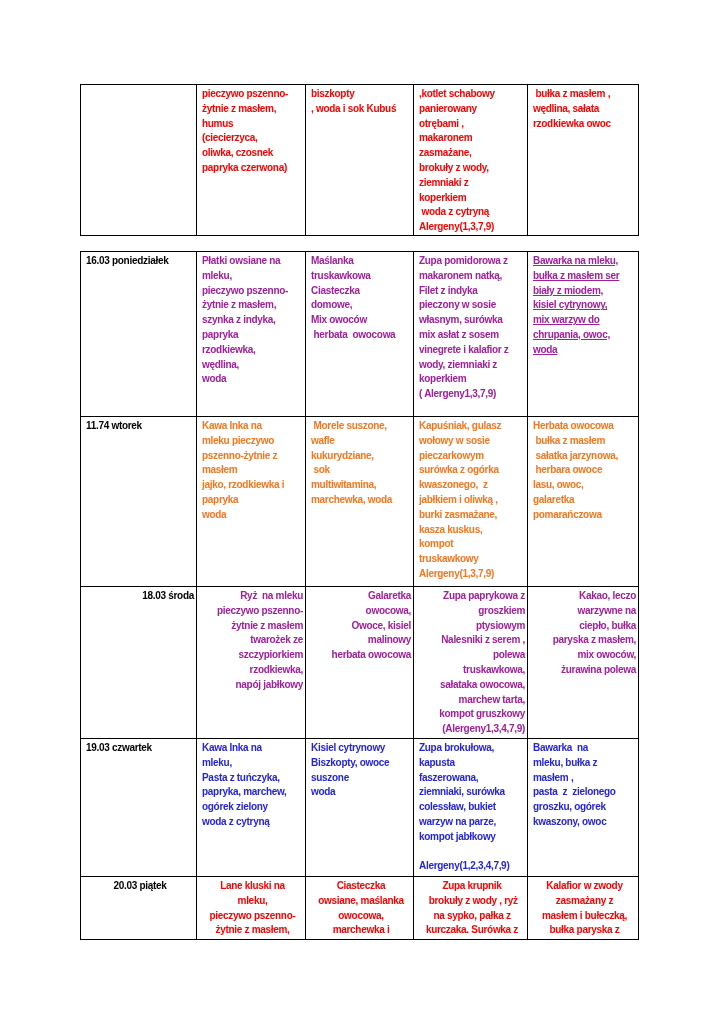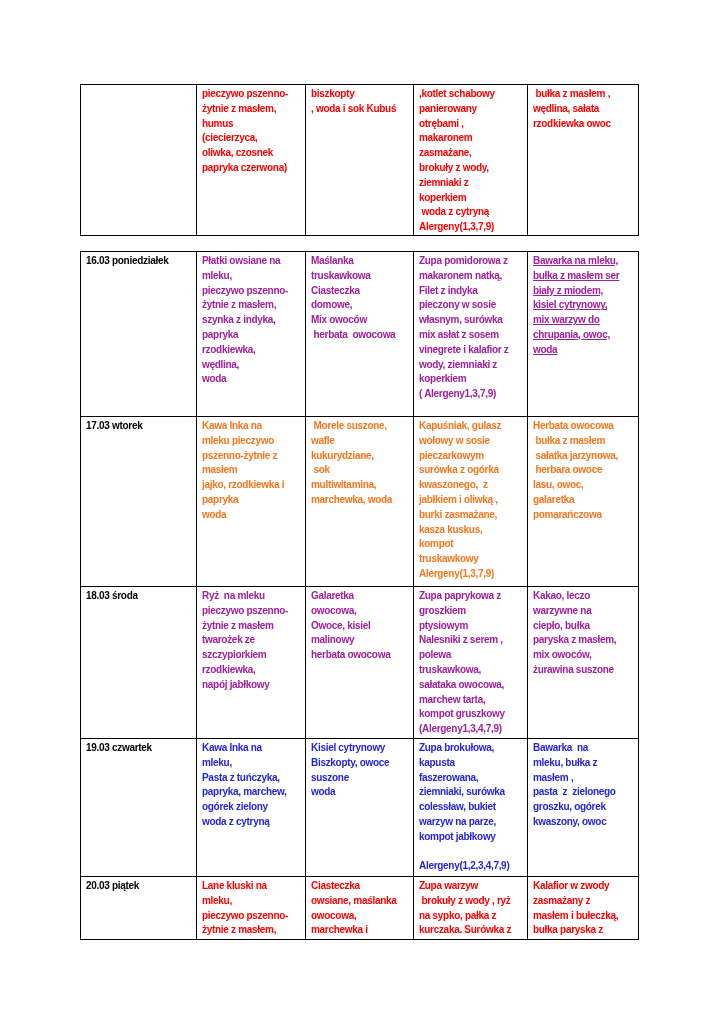--- a/index.html
+++ b/index.html
@@ -29,23 +29,23 @@
     line-height: 14.8px;
     letter-spacing: -0.3px;
     white-space: pre-wrap;
     overflow: hidden;
     word-wrap: break-word;
   }
   td.day-col { color: #000000; }
   .h-top  { height: 136px; }
   .h-mon  { height: 162px; }
   .h-tue  { height: 167px; }
-  .h-wed  { height: 149px; }
+  .h-wed  { height: 149px; text-align: right; }
   .h-thu  { height: 135px; }
-  .h-fri  { height: 60px; }
+  .h-fri  { height: 60px; text-align: center; }
   col.c-day   { width: 116px; }
   col.c-brk   { width: 109px; }
   col.c-snk   { width: 108px; }
   col.c-lun   { width: 114px; }
   col.c-aft   { width: 111px; }
 </style>
 </head>
 <body>
 
 <div class="page">
@@ -123,21 +123,21 @@
 ( Alergeny1,3,7,9)</td>
       <td class="cell h-mon" style="color: rgb(160, 32, 155); text-decoration: underline;">Bawarka na mleku,
 bułka z masłem ser
 biały z miodem,
 kisiel cytrynowy,
 mix warzyw do
 chrupania, owoc,
 woda</td>
     </tr>
     <tr>
-      <td class="cell day-col h-tue">17.03 wtorek</td>
+      <td class="cell day-col h-tue">11.74 wtorek</td>
       <td class="cell h-tue" style="color: rgb(247, 118, 29);">Kawa Inka na
 mleku pieczywo
 pszenno-żytnie z
 masłem
 jajko, rzodkiewka i
 papryka
 woda</td>
       <td class="cell h-tue" style="color: rgb(247, 118, 29);"> Morele suszone,
 wafle
 kukurydziane,
@@ -185,21 +185,21 @@
 truskawkowa,
 sałataka owocowa,
 marchew tarta,
 kompot gruszkowy
 (Alergeny1,3,4,7,9)</td>
       <td class="cell h-wed" style="color: rgb(160, 32, 155);">Kakao, leczo
 warzywne na
 ciepło, bułka
 paryska z masłem,
 mix owoców,
-żurawina suszone</td>
+żurawina polewa</td>
     </tr>
     <tr>
       <td class="cell day-col h-thu">19.03 czwartek</td>
       <td class="cell h-thu" style="color: rgb(36, 36, 221);">Kawa Inka na
 mleku,
 Pasta z tuńczyka,
 papryka, marchew,
 ogórek zielony
 woda z cytryną</td>
       <td class="cell h-thu" style="color: rgb(36, 36, 221);">Kisiel cytrynowy
@@ -225,21 +225,21 @@
     <tr>
       <td class="cell day-col h-fri">20.03 piątek</td>
       <td class="cell h-fri" style="color: rgb(255, 0, 0);">Lane kluski na
 mleku,
 pieczywo pszenno-
 żytnie z masłem,</td>
       <td class="cell h-fri" style="color: rgb(255, 0, 0);">Ciasteczka
 owsiane, maślanka
 owocowa,
 marchewka i</td>
-      <td class="cell h-fri" style="color: rgb(255, 0, 0);">Zupa warzyw
+      <td class="cell h-fri" style="color: rgb(255, 0, 0);">Zupa krupnik
  brokuły z wody , ryż
 na sypko, pałka z
 kurczaka. Surówka z</td>
       <td class="cell h-fri" style="color: rgb(255, 0, 0);">Kalafior w zwody
 zasmażany z
 masłem i bułeczką,
 bułka paryska z</td>
     </tr>
   </tbody>
     </table>

